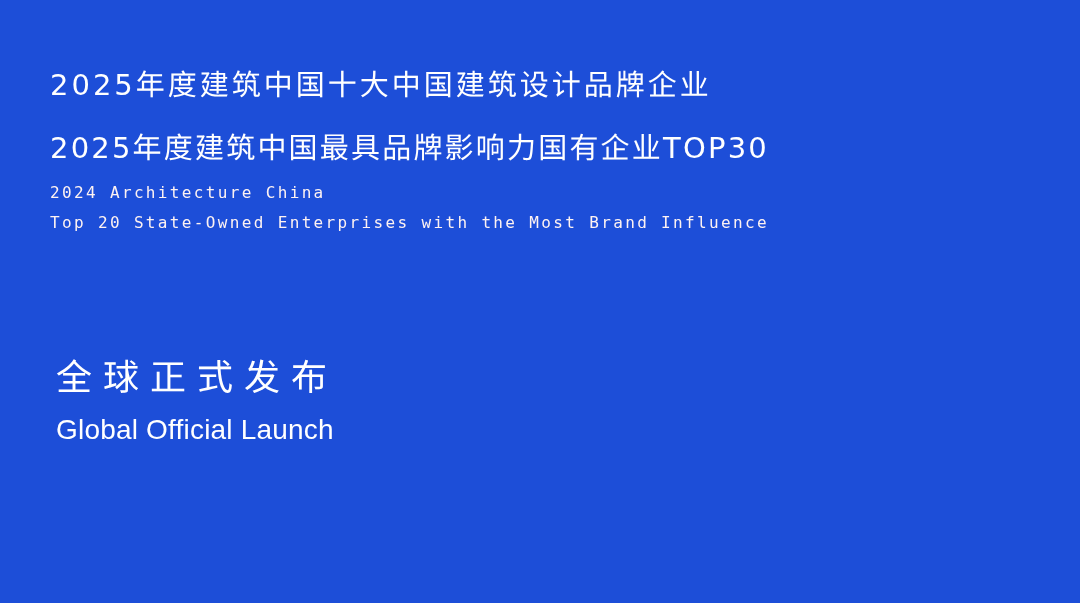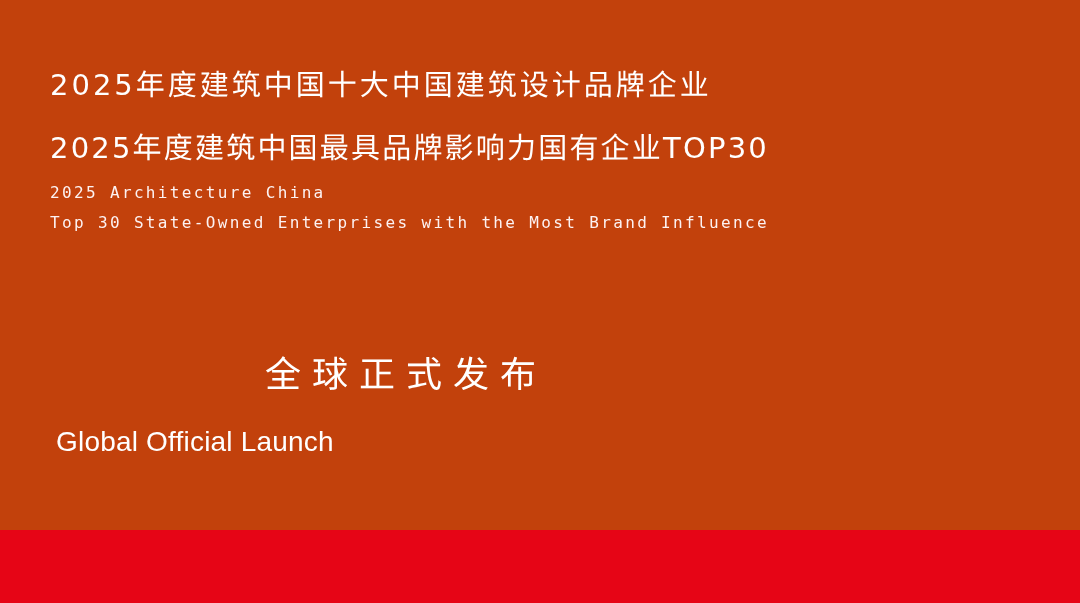--- a/index.html
+++ b/index.html
@@ -12,22 +12,22 @@
     width: 1080px;
     height: 603px;
     overflow: hidden;
     font-family: "Liberation Sans", "DejaVu Sans", sans-serif;
     background: #e60516;
   }
 
   .slide {
     position: relative;
     width: 1080px;
-    height: 530px;
-    background: #c2410c;
+    height: 603px;
+    background: #1d4ed8;
     box-sizing: border-box;
     overflow: hidden;
   }
 
   
   .title-block {
     position: absolute;
     left: 50px;
     top: 62px;
     width: 1000px;
@@ -72,51 +72,50 @@
     width: 700px;
   }
 
   .launch-cn {
     color: #ffffff;
     font-size: 36px;
     line-height: 46px;
     font-weight: 400;
     letter-spacing: 11px;
     white-space: nowrap;
-    font-family: Liberation Mono, monospace;
-    text-align: center;
+    font-family: Liberation Serif, serif;
     -webkit-font-smoothing: antialiased;
   }
 
   .launch-en {
     color: #ffffff;
     font-size: 28px;
     line-height: 40px;
     font-weight: 400;
     letter-spacing: 0.2px;
     white-space: nowrap;
-    margin-top: 21px;
+    margin-top: 9px;
     font-family: "Liberation Sans", "DejaVu Sans", sans-serif;
     -webkit-font-smoothing: antialiased;
   }
 </style>
 </head>
 <body>
 
 <div class="slide">
 
   <div class="title-block">
     <div class="headline first">2025年度建筑中国十大中国建筑设计品牌企业</div>
 
     <div class="headline second">2025年度建筑中国最具品牌影响力国有企业TOP30</div>
 
-    <div class="subline first">2025 Architecture China</div>
+    <div class="subline first">2024 Architecture China</div>
 
 
-    <div class="subline">Top 30 State-Owned Enterprises with the Most Brand Influence</div>
+    <div class="subline">Top 20 State-Owned Enterprises with the Most Brand Influence</div>
   </div>
 
   <div class="launch-block">
     <div class="launch-cn">全球正式发布</div>
 
     <div class="launch-en">Global Official Launch</div>
   </div>
 
 </div>
 

